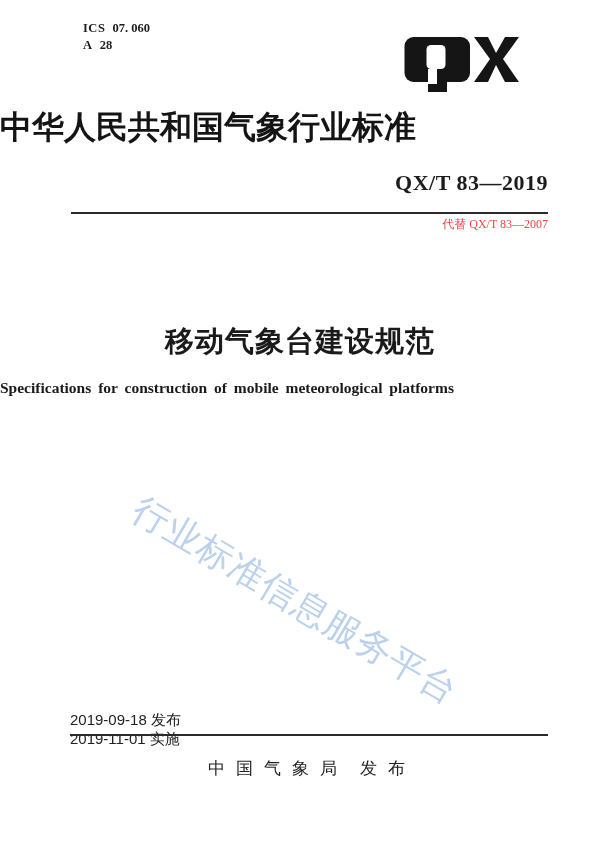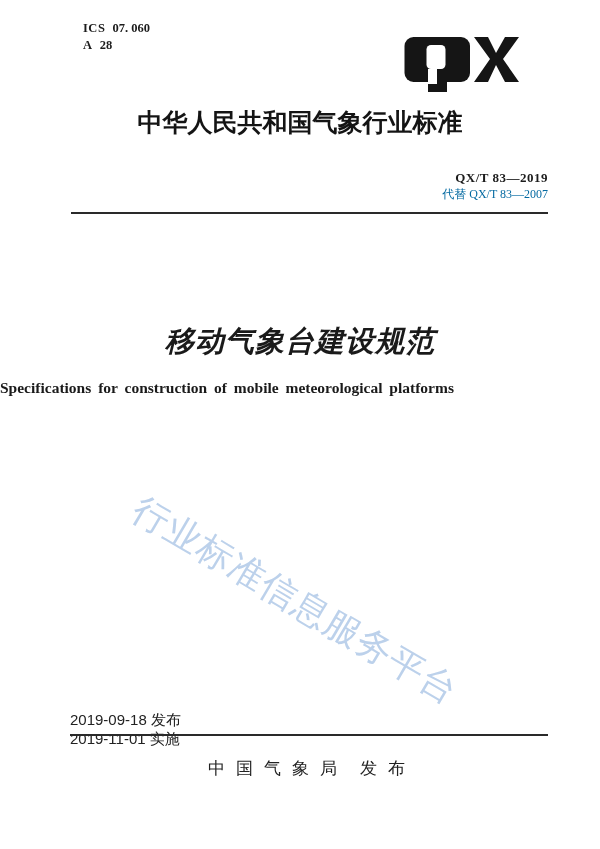--- a/index.html
+++ b/index.html
@@ -21,48 +21,48 @@
   .ics-block .code { font-weight: bold; margin-left: 4px; }
 
   .qx-logo { position: absolute; left: 404px; top: 36px; }
   .sr-only {
     position: absolute; width: 1px; height: 1px; overflow: hidden;
     clip: rect(0 0 0 0); white-space: nowrap;
   }
 
   .std-category {
     position: absolute; left: 0; top: 106px; width: 600px;
-    text-align: center;
+    text-align: left;
     font-family: "Liberation Sans", sans-serif;
-    font-weight: bold; font-size: 25px; letter-spacing: 0px;
+    font-weight: bold; font-size: 32px; letter-spacing: 0px;
     color: #141414; white-space: nowrap;
   }
 
   .std-number-block {
     position: absolute; right: 52px; top: 170px; text-align: right;
   }
   .std-number {
-    font-weight: bold; font-size: 13px; letter-spacing: 0.5px;
+    font-weight: bold; font-size: 22px; letter-spacing: 0.5px;
     font-family: "Liberation Serif", serif;
   }
   .std-replaces {
-    margin-top: 0; font-size: 12px; color: #0369a1;
+    margin-top: 20px; font-size: 12px; color: #ef4444;
     font-family: "Liberation Serif", serif;
   }
 
   .rule { position: absolute; background: #2a2a2a; height: 2px; }
   .rule-top { left: 71px; top: 212px; width: 477px; }
   .rule-bottom { left: 70px; top: 734px; width: 478px; }
 
   .title-cn {
     position: absolute; left: 0; top: 322px; width: 600px;
     text-align: center;
     font-family: "Liberation Sans", sans-serif;
     font-weight: bold; font-size: 29px; letter-spacing: 1px;
-    color: #1a1a1a; white-space: nowrap; font-style: italic;
+    color: #1a1a1a; white-space: nowrap;
   }
   .title-en {
     position: absolute; left: 0; top: 379px; width: 600px;
     text-align: left;
     font-family: "Liberation Serif", serif;
     font-weight: bold; font-size: 15.5px; word-spacing: 3px;
     color: #1a1a1a; white-space: nowrap;
   }
 
   .watermark {

